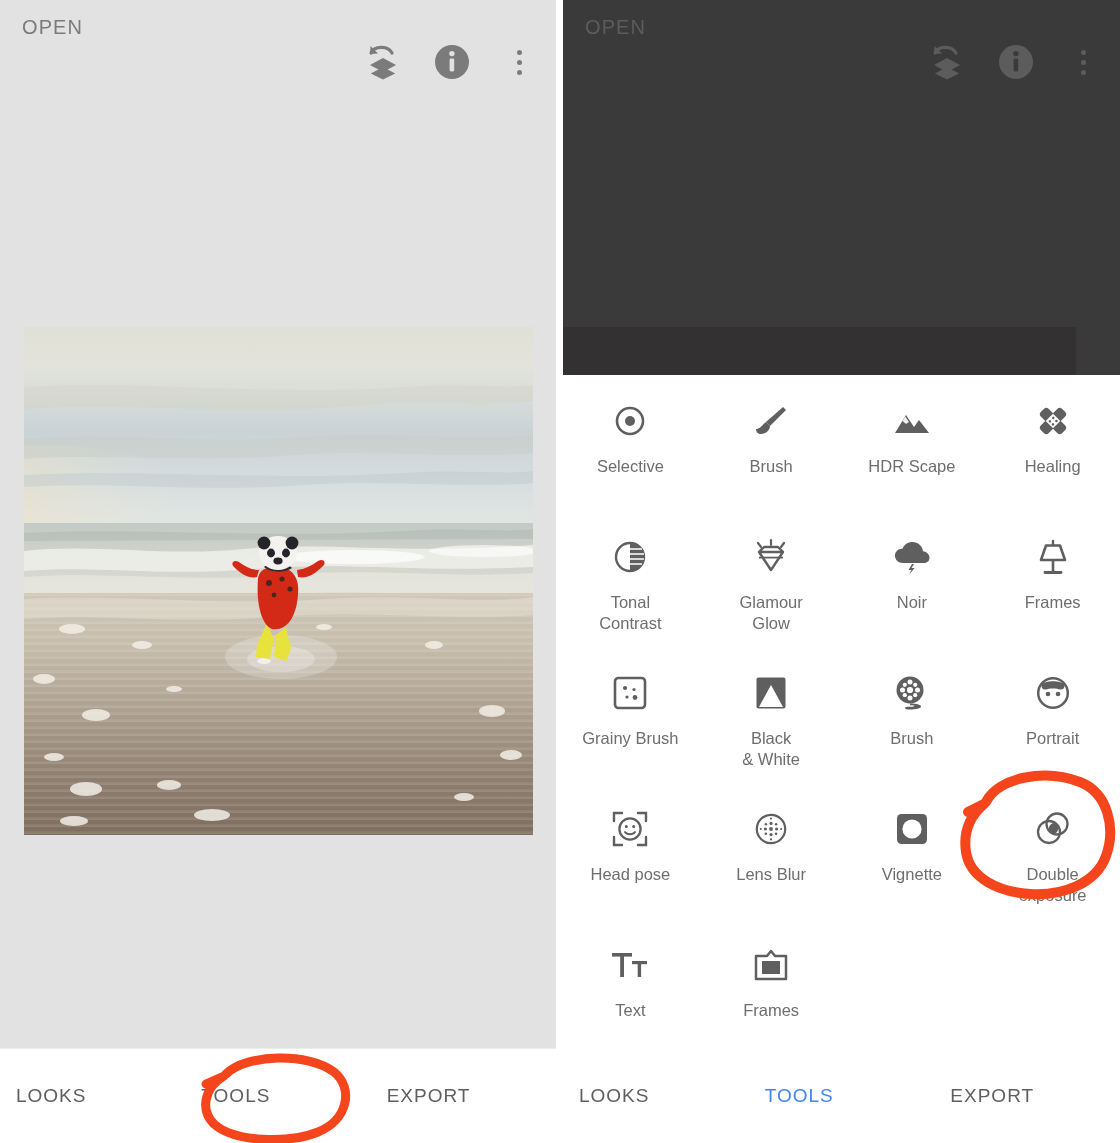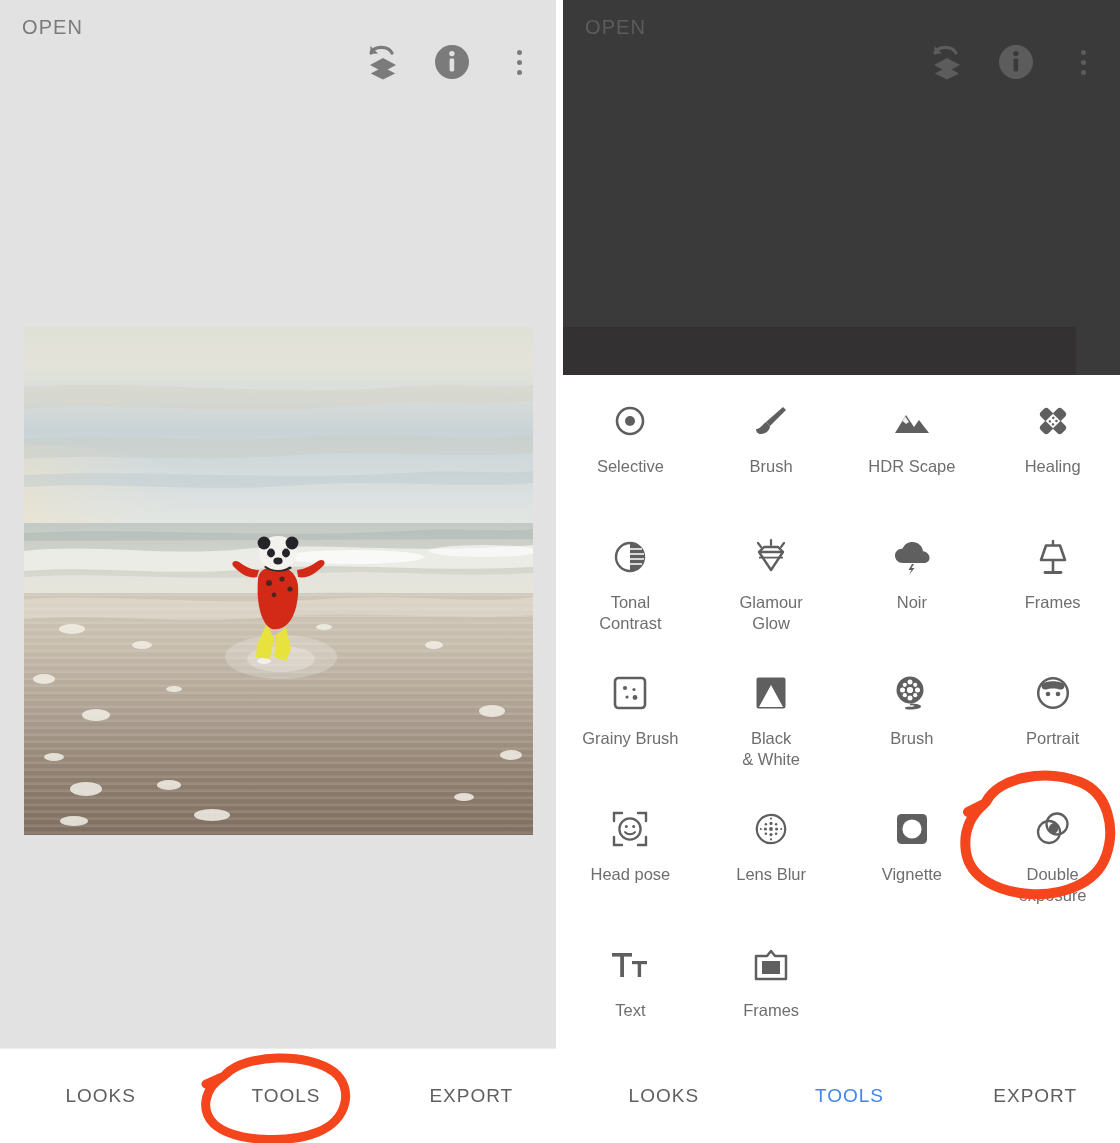--- a/index.html
+++ b/index.html
@@ -89,21 +89,21 @@
 
   
   .bottomnav {
     position: absolute; bottom: 0; left: 0; height: 95px;
     display: flex; align-items: center;
     background: #ffffff;
   }
   .bn-left  { width: 556px; border-top: 1px solid #ececec; }
   .bn-right { width: 557px; }
   .bn-item {
-    flex: 1; text-align: center;
+    flex: 1; text-align: left;
     font-size: 19px; letter-spacing: 1px; color: #5f5f5f;
     cursor: pointer;
     margin-left: 16px;
   }
   .bn-item.active { color: #4285f4; }
 
   
   .annot { position: absolute; pointer-events: none; }
   .annot-lensblur { left: 958px; top: 766px; width: 160px; height: 132px; }
   .annot-tools    { left: 198px; top: 1052px; width: 152px; height: 88px; }

